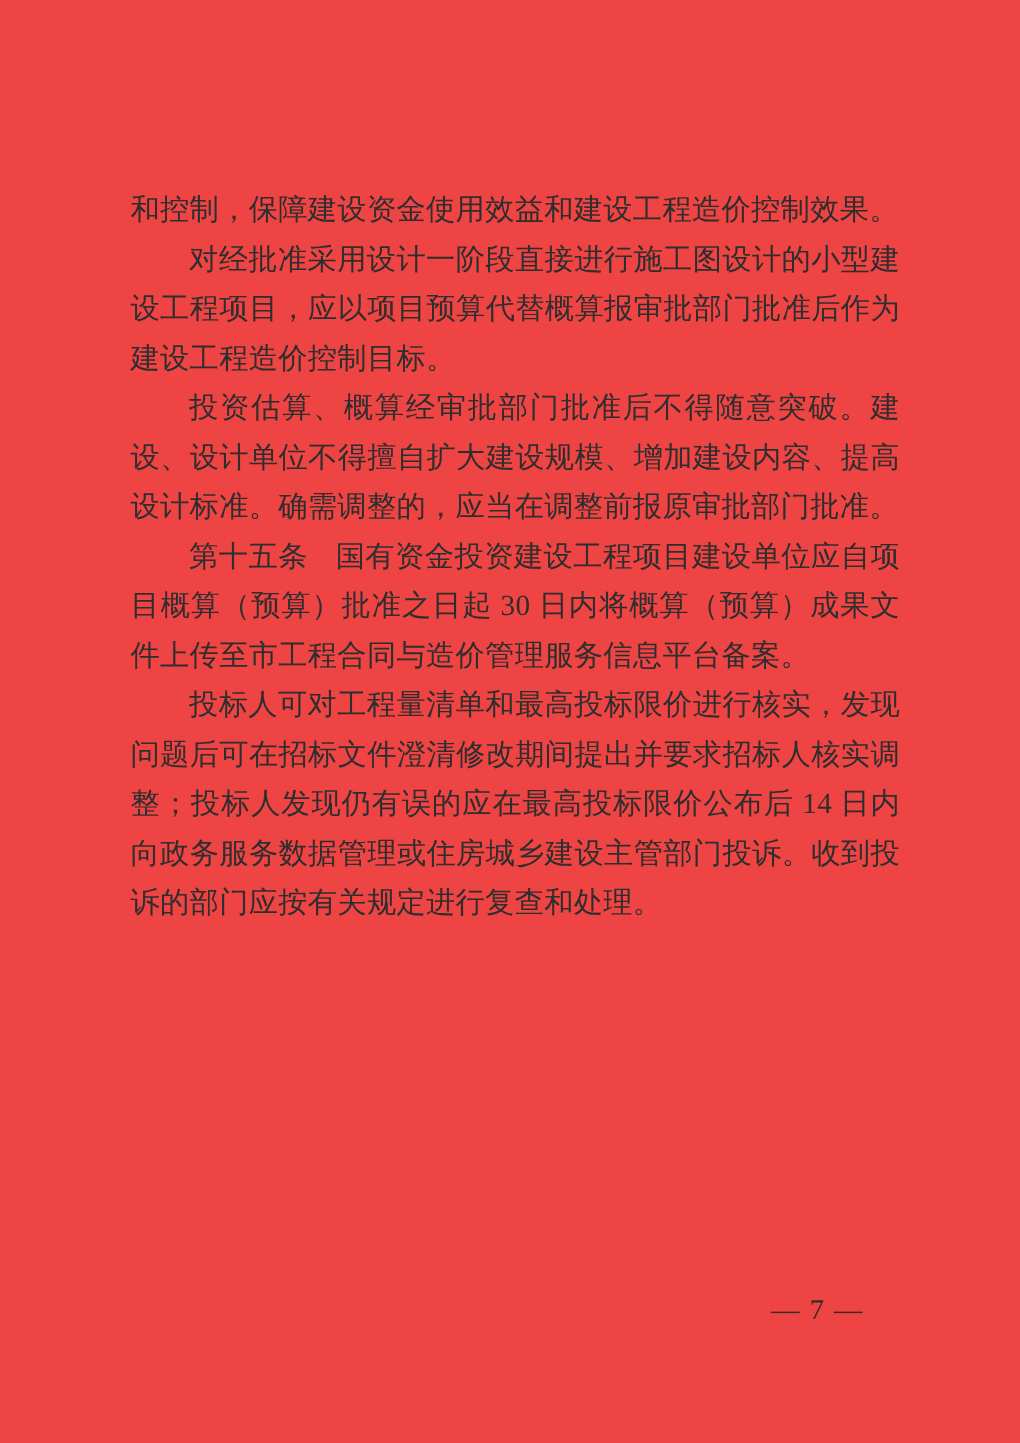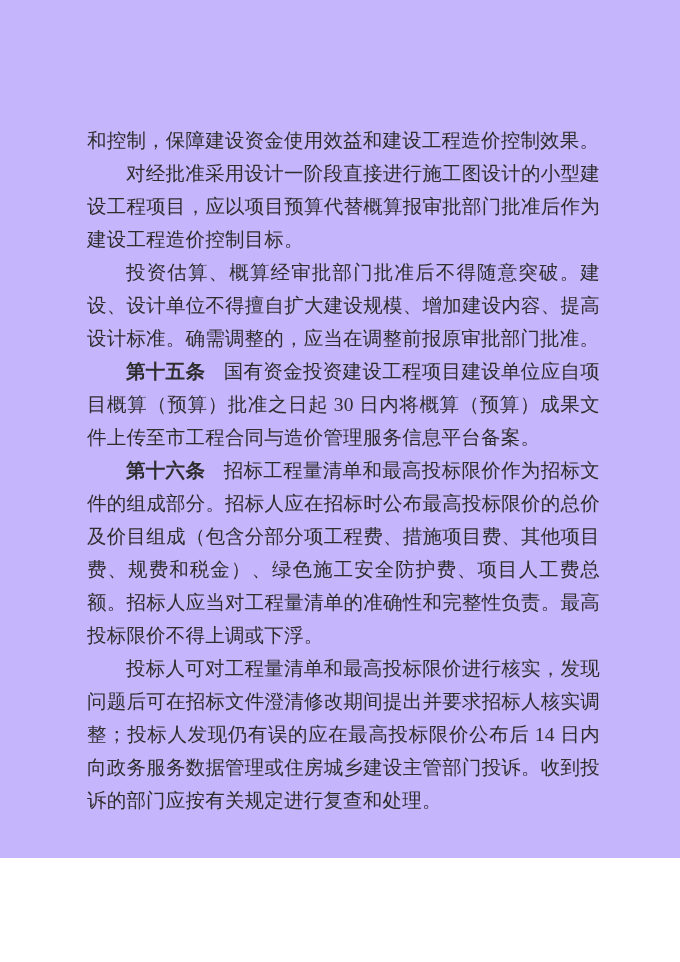--- a/index.html
+++ b/index.html
@@ -3,22 +3,22 @@
 <meta charset="utf-8">
 <style>
   html, body {
     margin: 0;
     padding: 0;
     background: #ffffff;
   }
   .page {
     position: relative;
     width: 680px;
-    height: 858px;
-    background: #c4b5fd;
+    height: 962px;
+    background: #ef4444;
     overflow: hidden;
     font-family: "Liberation Serif", serif;
   }
   .doc-body {
     position: absolute;
     left: 87px;
     top: 124px;
     width: 513px;
     font-size: 19.5px;
     line-height: 33px;
@@ -27,21 +27,21 @@
     letter-spacing: 0.2px;
   }
   .para {
     margin: 0;
     text-indent: 2em;
   }
   .para.no-indent {
     text-indent: 0;
   }
   .article-no {
-    font-weight: bold;
+    font-weight: normal;
     margin-right: 0.95em;
   }
   .page-footer {
     position: absolute;
     top: 862px;
     left: 470px;
     width: 150px;
     text-align: center;
     font-size: 19px;
     line-height: 24px;
@@ -57,21 +57,20 @@
   <div class="doc-body">
 
     <p class="para no-indent"><span>和控制，保障建设资金使用效益和建设工程造价控制效果。</span></p>
 
     <p class="para"><span>对经批准采用设计一阶段直接进行施工图设计的小型建设工程项目，应以项目预算代替概算报审批部门批准后作为建设工程造价控制目标。</span></p>
 
     <p class="para"><span>投资估算、概算经审批部门批准后不得随意突破。建设、设计单位不得擅自扩大建设规模、增加建设内容、提高设计标准。确需调整的，应当在调整前报原审批部门批准。</span></p>
 
     <p class="para"><span class="article-no">第十五条</span><span>国有资金投资建设工程项目建设单位应自项目概算（预算）批准之日起 30 日内将概算（预算）成果文件上传至市工程合同与造价管理服务信息平台备案。</span></p>
 
-    <p class="para"><span class="article-no">第十六条</span><span>招标工程量清单和最高投标限价作为招标文件的组成部分。招标人应在招标时公布最高投标限价的总价及价目组成（包含分部分项工程费、措施项目费、其他项目费、规费和税金）、绿色施工安全防护费、项目人工费总额。招标人应当对工程量清单的准确性和完整性负责。最高投标限价不得上调或下浮。</span></p>
 
     <p class="para"><span>投标人可对工程量清单和最高投标限价进行核实，发现问题后可在招标文件澄清修改期间提出并要求招标人核实调整；投标人发现仍有误的应在最高投标限价公布后 14 日内向政务服务数据管理或住房城乡建设主管部门投诉。收到投诉的部门应按有关规定进行复查和处理。</span></p>
 
   </div>
 
   <div class="page-footer">— 7 —</div>
 
 </div>
 
 </body></html>

